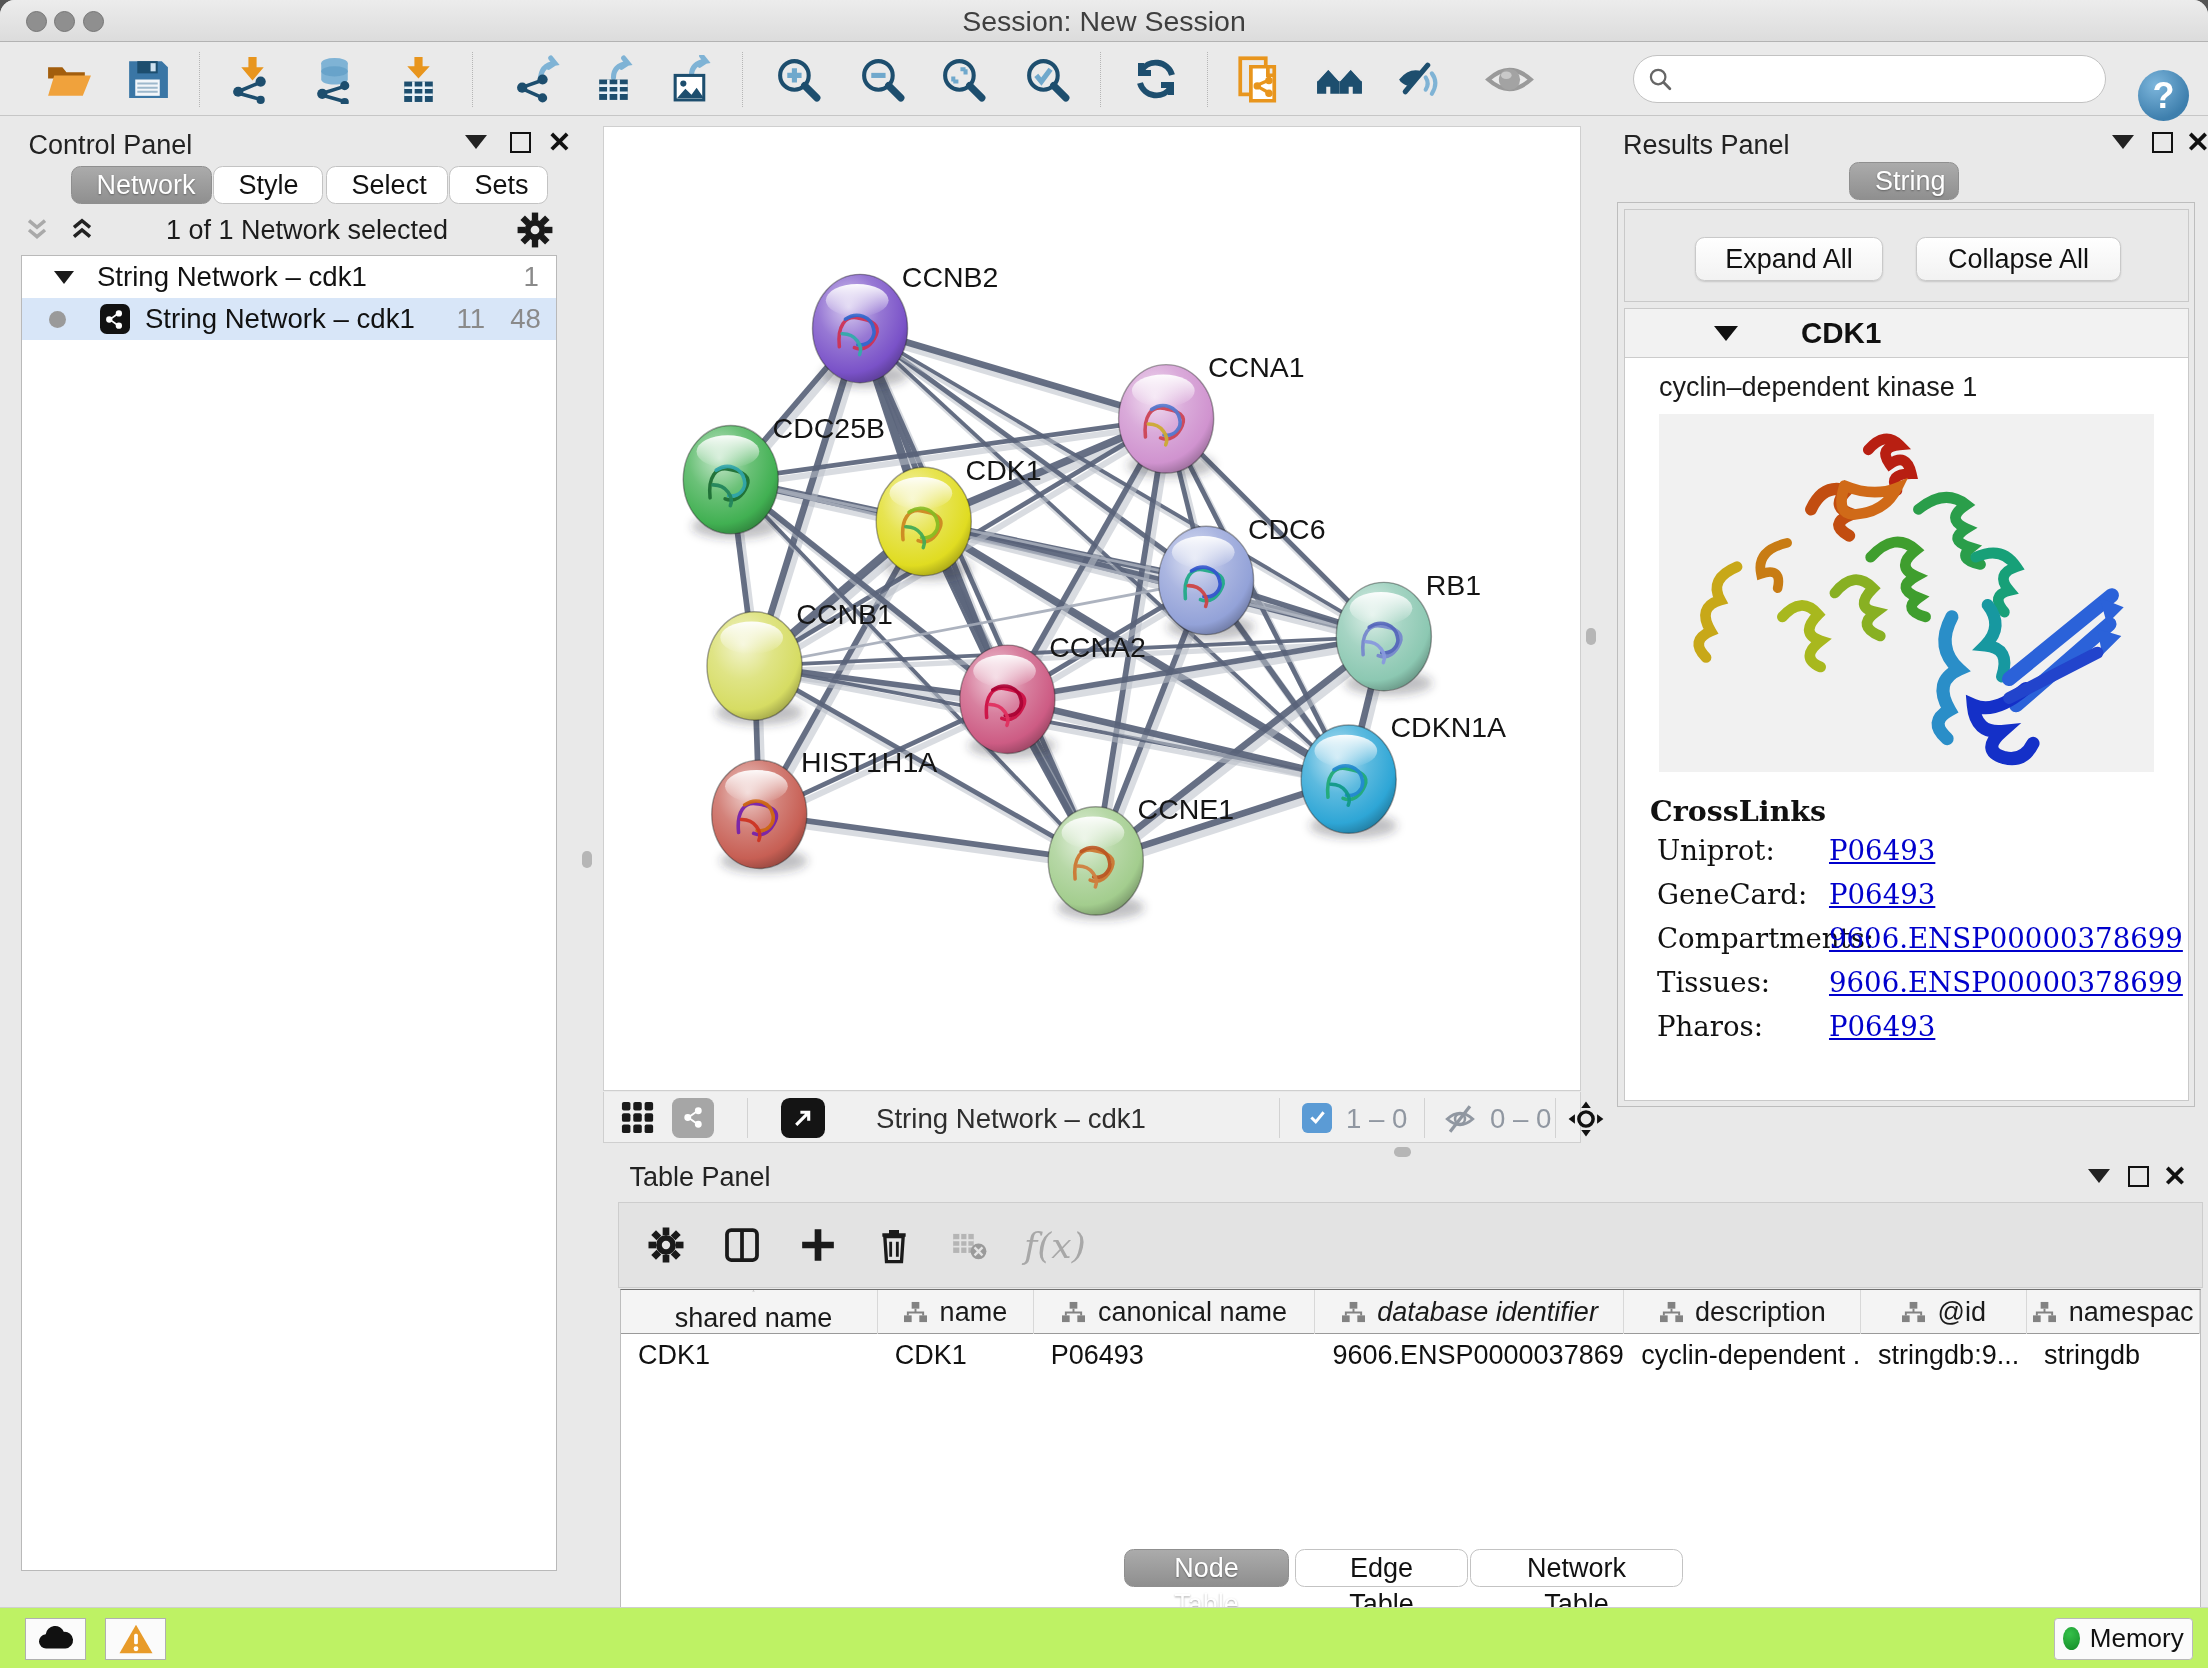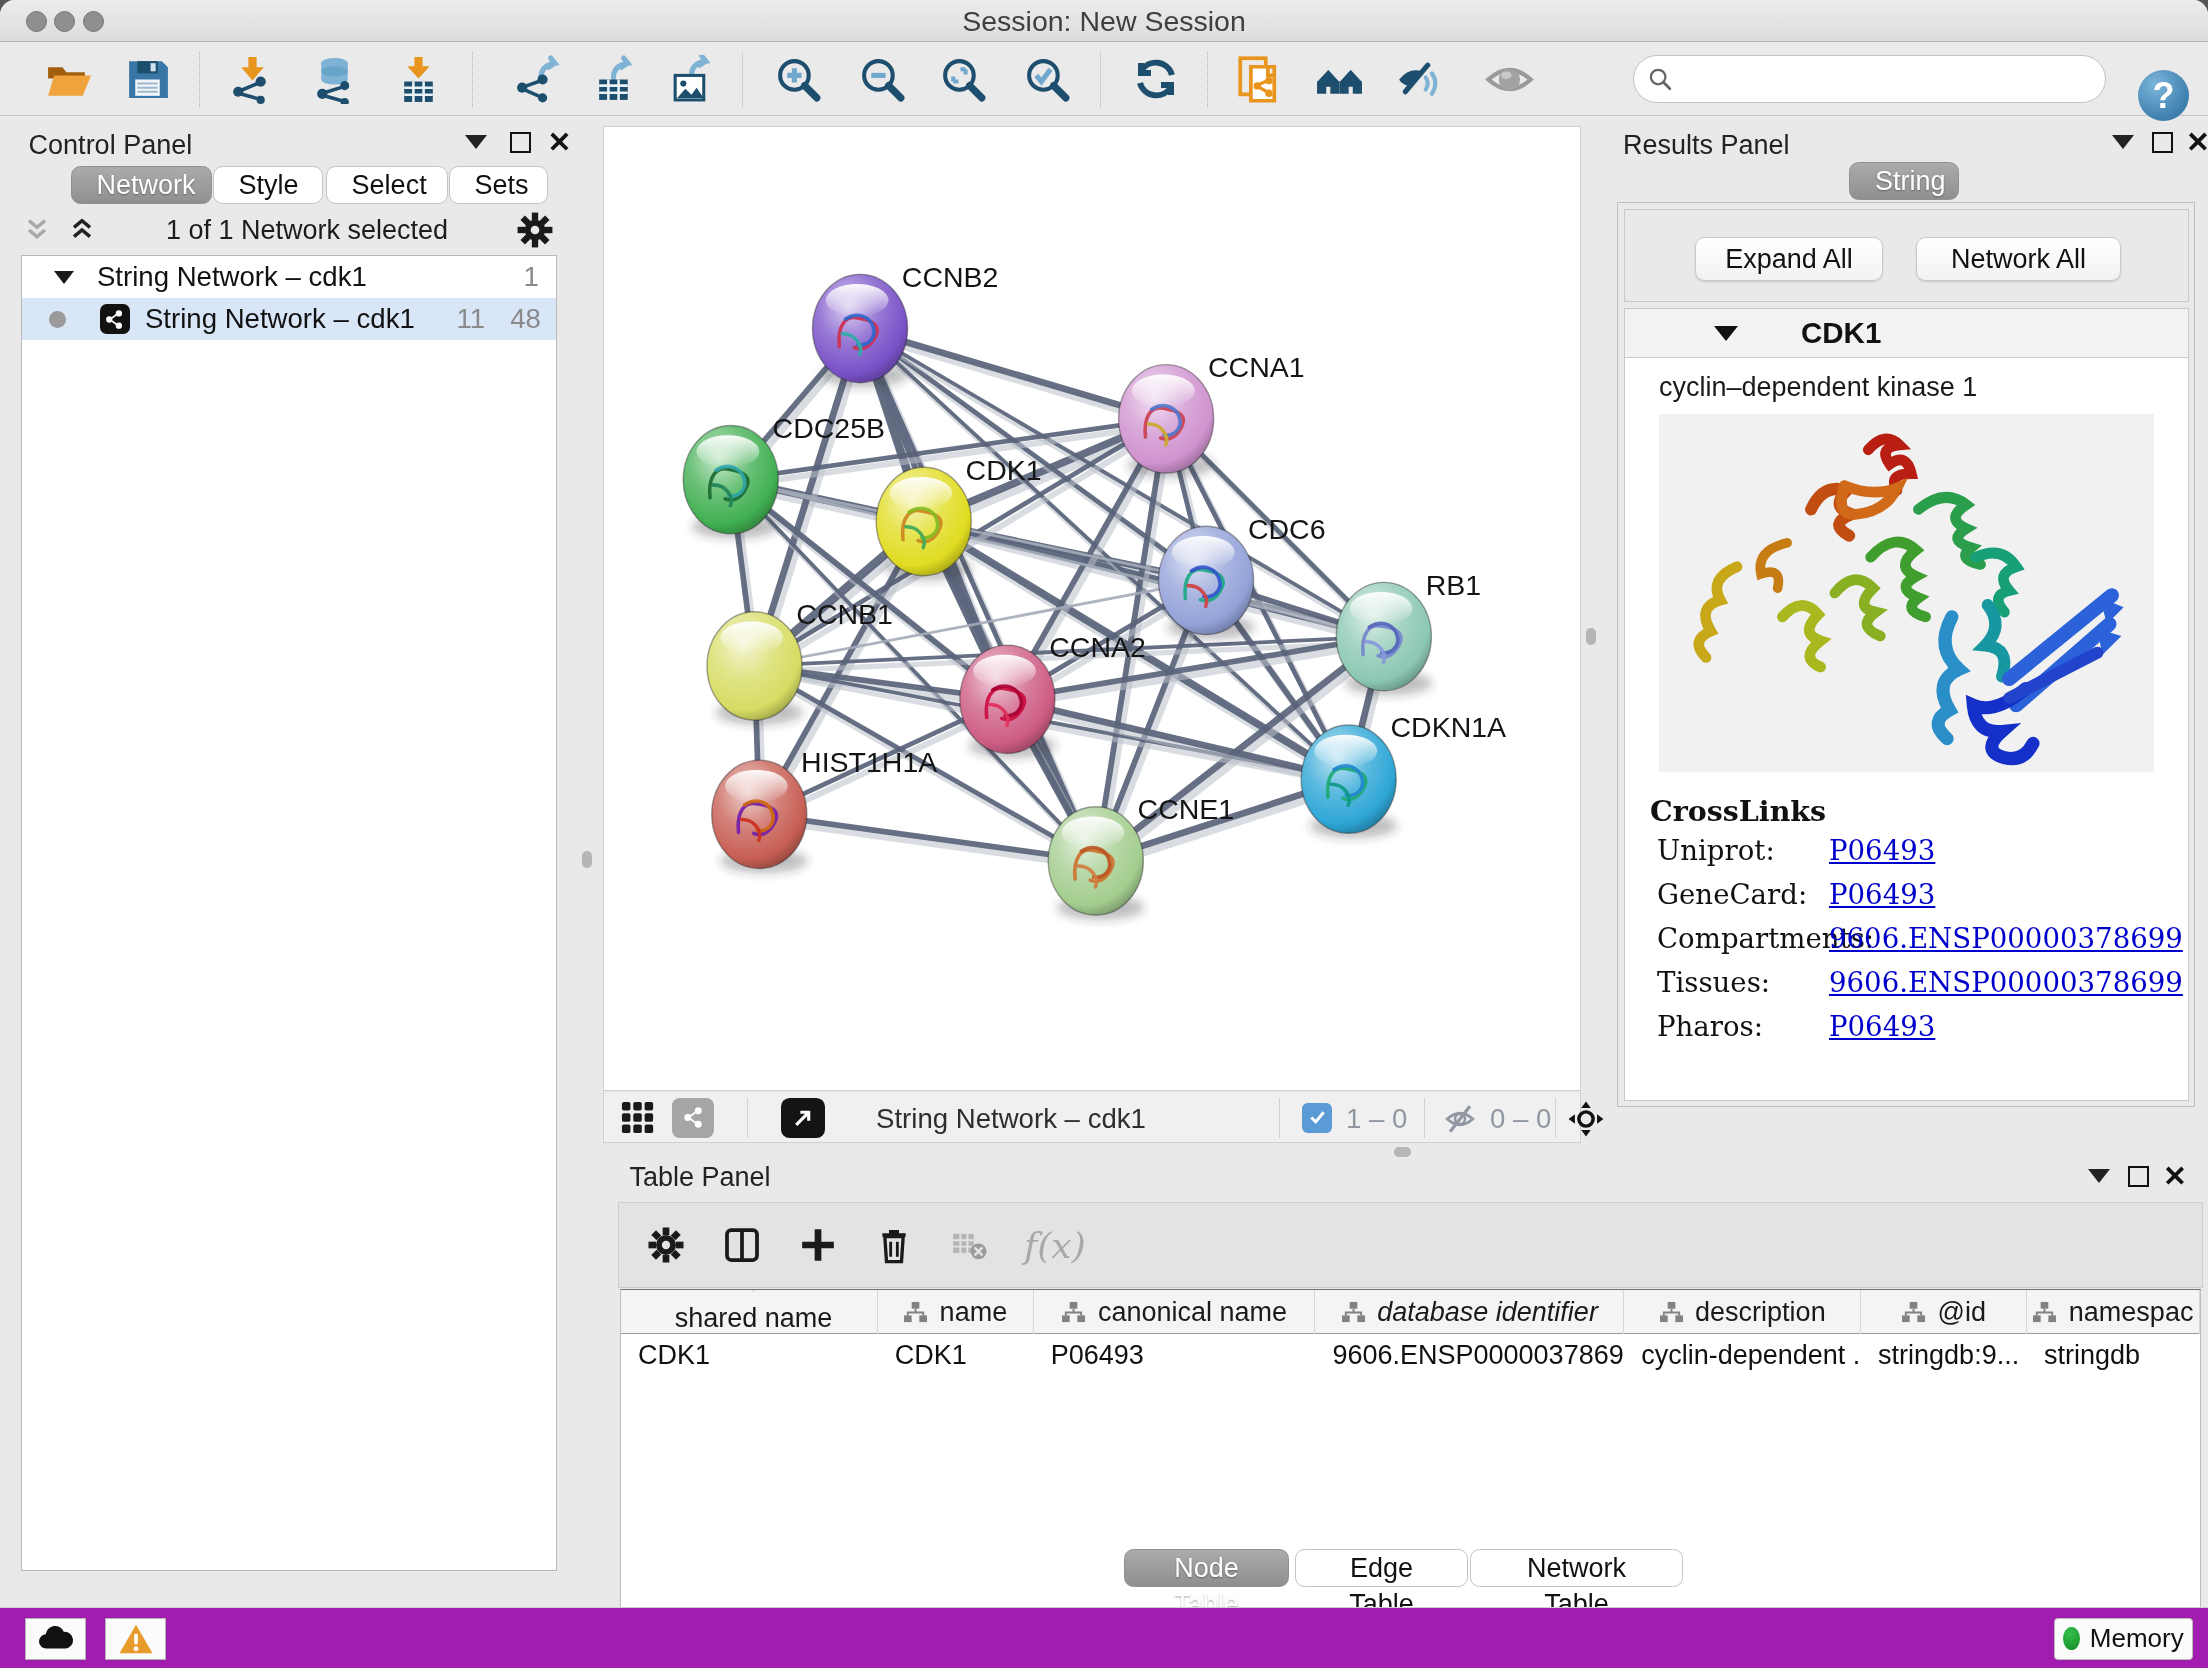--- a/index.html
+++ b/index.html
@@ -75,21 +75,21 @@
   .hcell{position:relative;height:44px;border-right:1px solid #d8d8d8;display:flex;align-items:center;
     justify-content:center;gap:11.4px;font-size:27px;color:#1a1a1a;overflow:hidden;}
   .hcell:first-child{justify-content:flex-start;padding-left:9.5px;flex-direction:column;}
   #trow{display:flex;height:42px;}
   .tcell{height:42px;padding-left:17px;display:flex;align-items:center;font-size:27px;color:#111;overflow:hidden;white-space:nowrap;}
   #tp-scroll{left:3.8px;top:335px;width:1575px;height:25px;background:#f4f4f4;}
   #tp-thumb{left:7.6px;top:2.9px;width:164px;height:19px;border-radius:9.5px;background:#c4c4c4;}
   #bottom-tabs{left:0;top:391px;width:1585px;height:44px;}
   #bottom-tabs .tab{position:absolute;top:0;border-radius:9.5px;}
   
-  #statusbar{left:0;top:1607px;width:2208px;height:61px;background:#a21caf;border-top:1.9px solid #cfcfcf;}
+  #statusbar{left:0;top:1607px;width:2208px;height:61px;background:#bef264;border-top:1.9px solid #cfcfcf;}
   .sb-btn{top:9.5px;width:61px;height:42px;background:#fbfbfb;border:1.9px solid #b0b0b0;
     display:flex;align-items:center;justify-content:center;}
   #memorybtn{left:2054px;top:9.5px;width:139px;height:42px;background:#fbfbfb;border:1.9px solid #b9b9b9;
     border-radius:3.8px;display:flex;align-items:center;justify-content:center;gap:9.5px;font-size:26px;color:#111;}
   #mem-dot{width:17px;height:23px;border-radius:50%;background:radial-gradient(circle at 40% 30%,#35c04a,#128a26);}
   svg{display:block;}
 </style>
 </head>
 <body>
 
@@ -643,21 +643,21 @@
     <div class="abs panel-title" style="left:19px;top:7.6px">Results Panel</div>
     <div class="abs" style="left:508px;top:13.3px;width:0;height:0;border-left:11.4px solid transparent;border-right:11.4px solid transparent;border-top:14.3px solid #222"></div>
     <div class="abs" style="left:548px;top:9.5px;width:21px;height:21px;border:2.9px solid #111"></div>
     <div class="abs" style="left:582px;top:3.8px;font-size:28.5px;font-weight:bold;color:#111">✕</div>
 
     <div class="tab sel abs" style="left:245px;top:40px;width:110px;z-index:2">String</div>
 
     <div id="rp-box" class="abs">
       <div id="rp-btnbox" class="abs">
         <div class="rp-btn abs" style="left:70px;width:188px">Expand All</div>
-        <div class="rp-btn abs" style="left:291px;width:205px">Network All</div>
+        <div class="rp-btn abs" style="left:291px;width:205px">Collapse All</div>
       </div>
 
       <div id="rp-section" class="abs">
         <div id="rp-sechead" class="abs">
           <div style="margin-left:89px;width:0;height:0;border-left:12.4px solid transparent;border-right:12.4px solid transparent;border-top:15px solid #111"></div>
           <span id="gene-name" style="margin-left:63px">CDK1</span>
         </div>
         <div id="gene-desc" class="abs" style="left:34px;top:63px">cyclin–dependent kinase 1</div>
 
         <div id="protein-img" class="abs">

